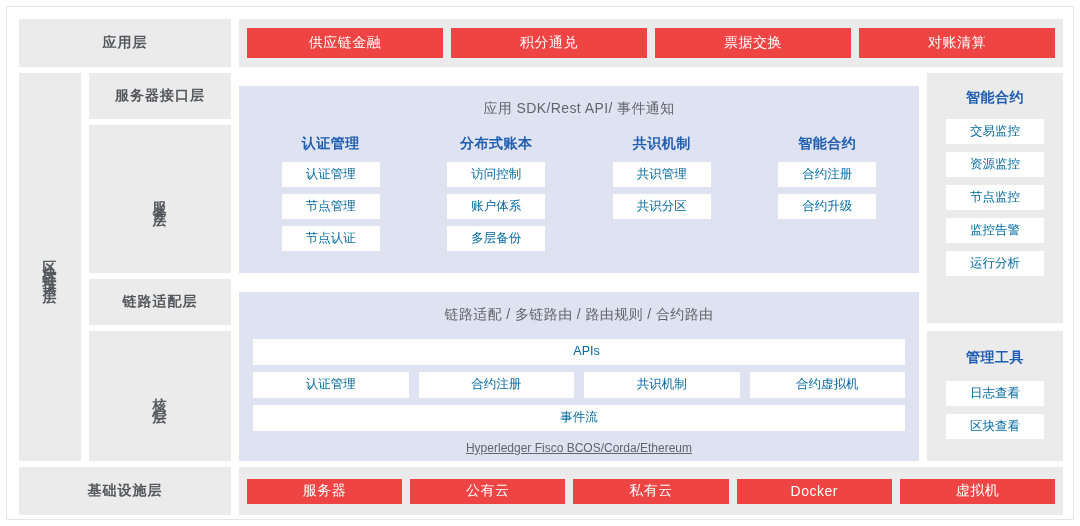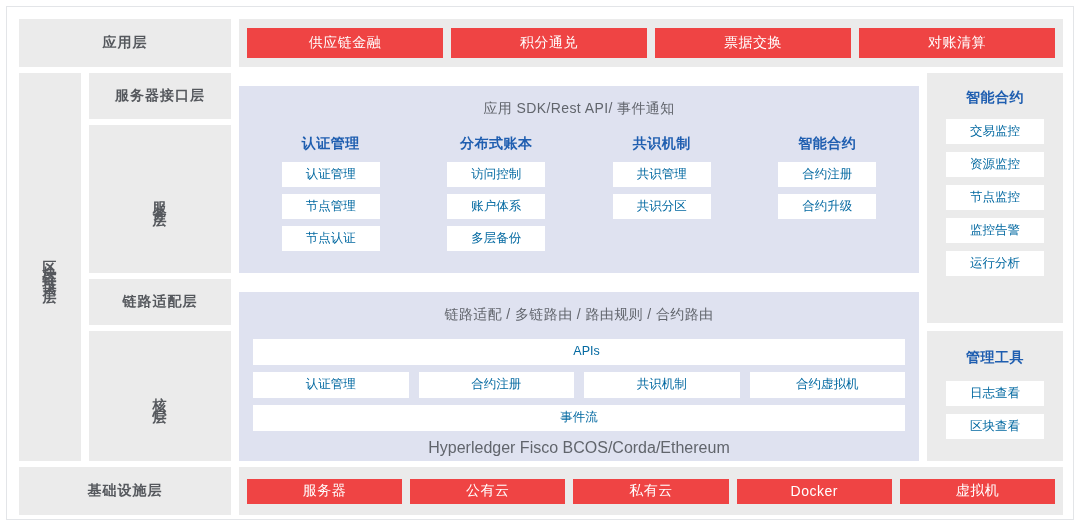--- a/index.html
+++ b/index.html
@@ -144,21 +144,21 @@
   .serv-col .white-chip { width: 98px; height: 25px; margin-bottom: 7px; }
 
   
   #core-body { position: absolute; inset: 0; padding: 8px 14px; }
   #core-apis   { width: 100%; height: 26px; padding-left: 15px; }
   #core-mid    { display: flex; gap: 10px; margin-top: 7px; }
   #core-mid .white-chip { flex: 1 1 0; height: 26px; }
   #core-events { width: 100%; height: 26px; margin-top: 7px; }
   #core-foot {
     height: 26px; display: flex; align-items: center; justify-content: center;
-    color: #61656c; font-size: 16px; margin-top: 4px;
+    color: #61656c; font-size: 12px; margin-top: 4px; text-decoration: underline;
   }
 
   
   .rail-panel { position: absolute; left: 0; width: 136px; background: #ebebeb; }
   #panel-sc { top: 0;   height: 250px; }
   #panel-mt { top: 258px; height: 130px; }
   .rail-panel .grp-title { margin-top: 16px; margin-bottom: 12px; }
   .rail-inner { display: flex; flex-direction: column; align-items: center; }
   .rail-inner .white-chip { width: 98px; height: 25px; margin-bottom: 8px; }
   #panel-mt .grp-title { margin-top: 18px; margin-bottom: 14px; }

